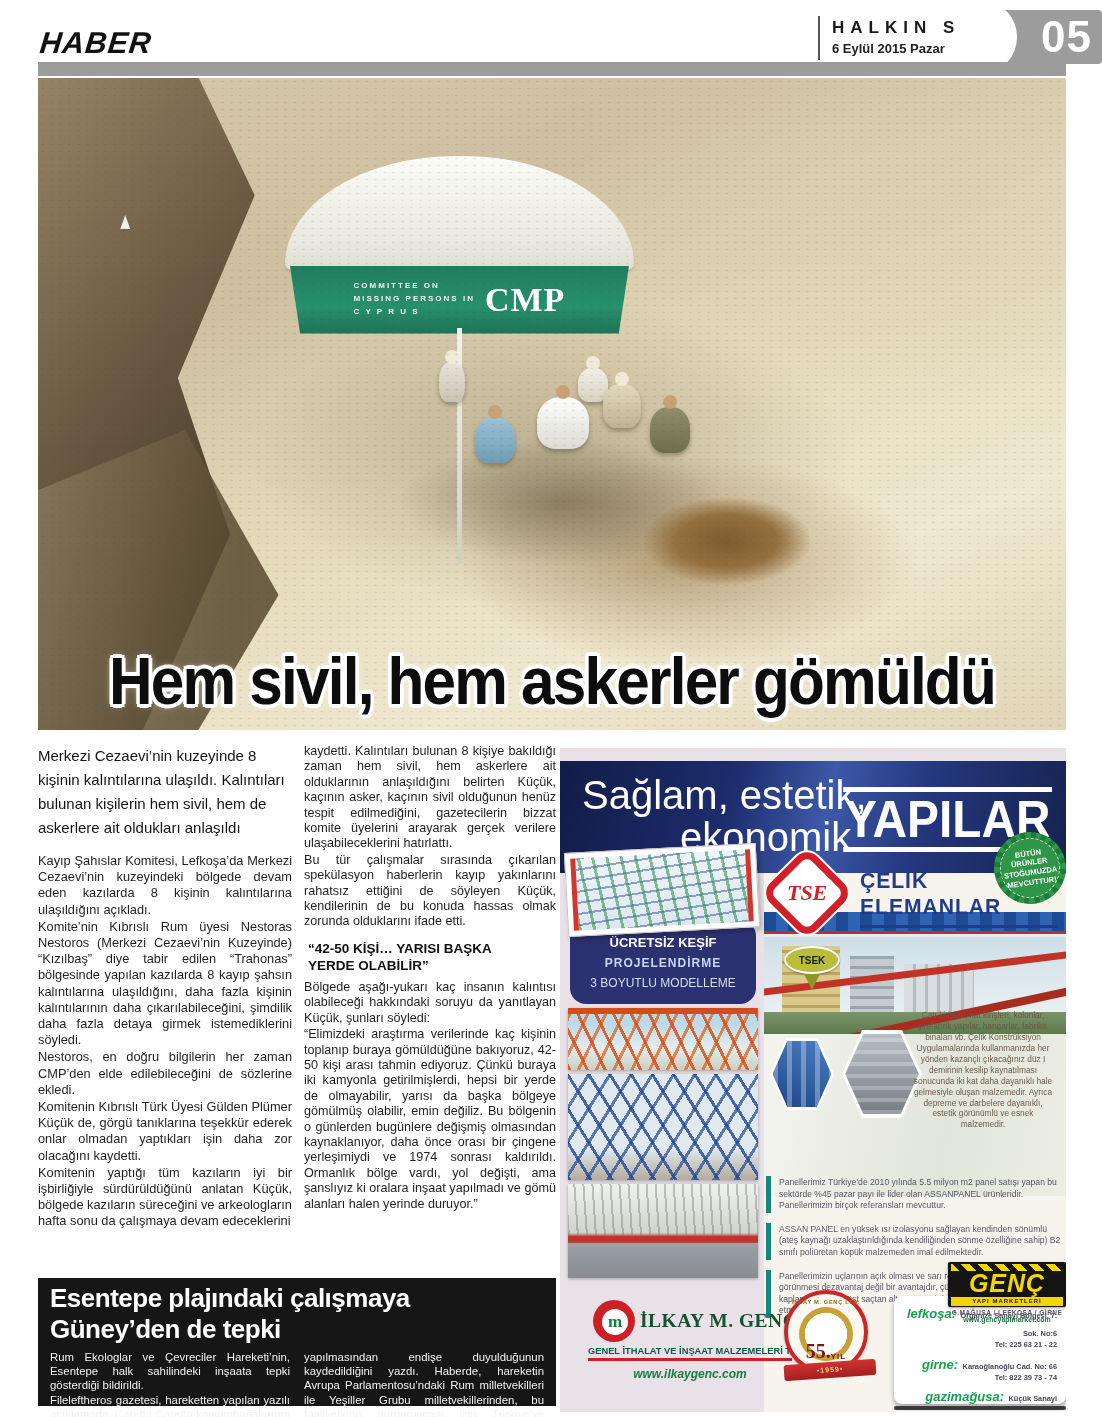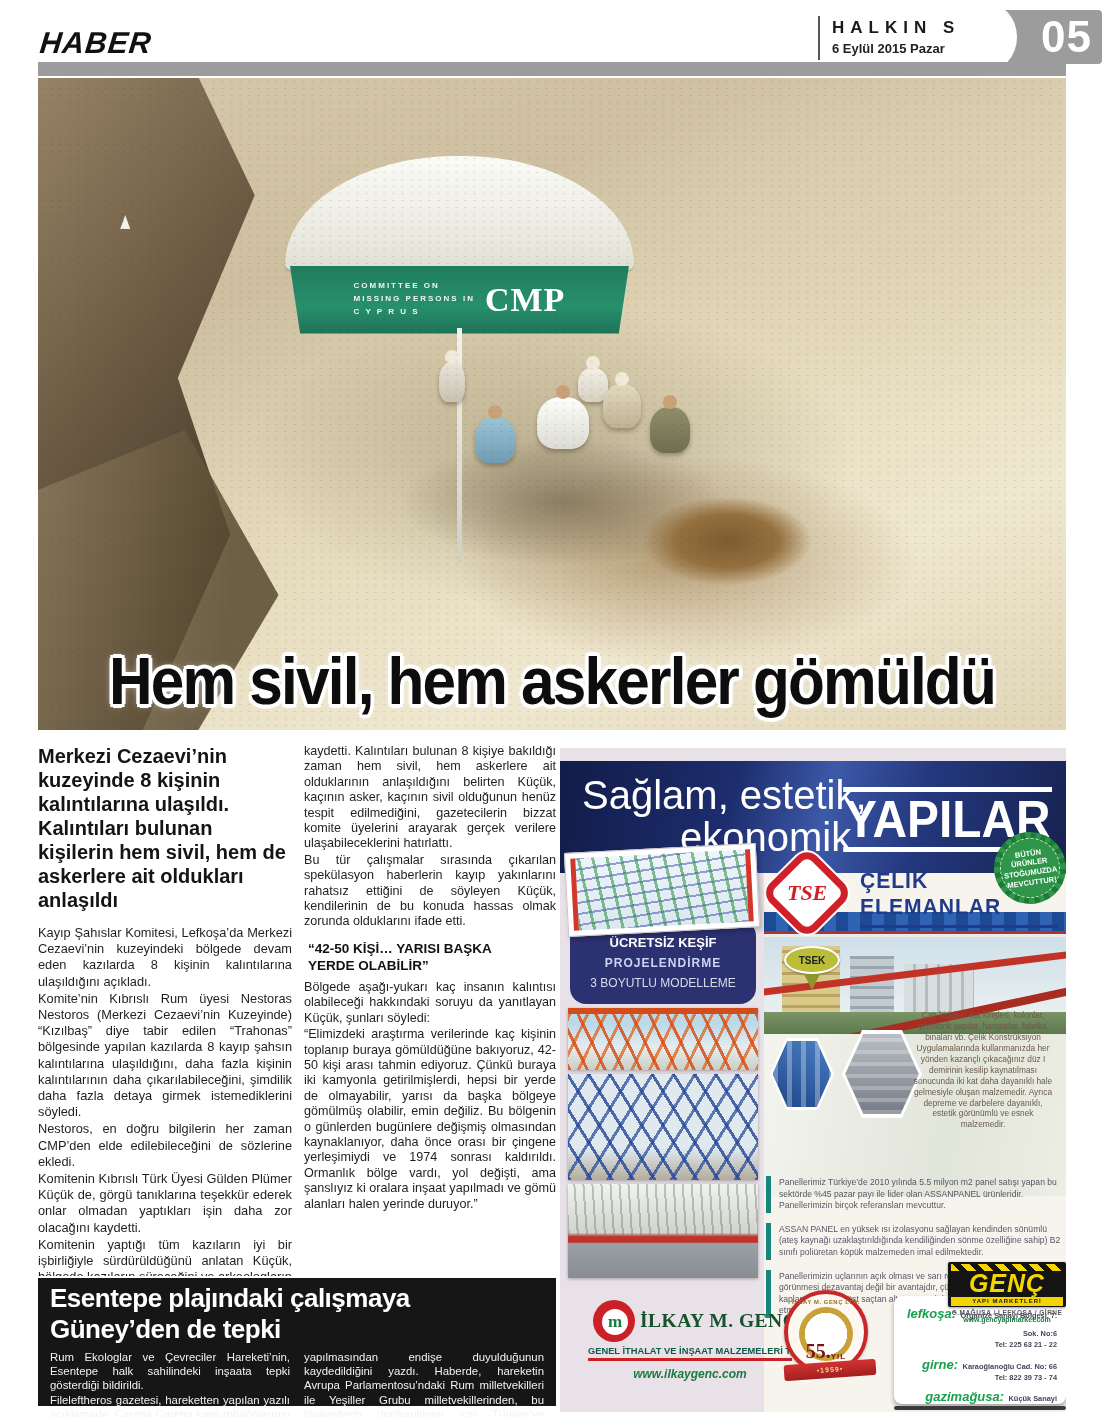--- a/index.html
+++ b/index.html
@@ -61,21 +61,21 @@
   .p6 { left:52.5%; top:44.5%; width:30px; height:34px; background:linear-gradient(#f3f0e8,#d6d0bf); }
 
   .headline { position:absolute; left:-8px; right:-8px; bottom:16px; text-align:center;
     font-size:67px; font-weight:900; letter-spacing:-2px; color:#0d0d0d; transform:scaleX(.9); line-height:1;
     text-shadow:-3px -3px 0 #fff,3px -3px 0 #fff,-3px 3px 0 #fff,3px 3px 0 #fff,-4px 0 0 #fff,4px 0 0 #fff,0 -4px 0 #fff,0 4px 0 #fff,0 0 10px rgba(255,255,255,.85); }
 
   
   .col { position:absolute; top:744px; height:532px; overflow:hidden; color:#1f1f1f; }
   .col1 { left:38px; width:254px; }
   .col2 { left:304px; width:252px; }
-  .intro { font-size:20px; line-height:24px; font-weight:700; color:#141414; margin-bottom:13px; }
+  .intro { font-size:15px; line-height:24px; font-weight:400; color:#141414; margin-bottom:13px; }
   .col p { font-size:12.8px; line-height:16.2px; text-align:justify; margin-bottom:1px; }
   .col2 p { font-size:12.6px; line-height:15.4px; }
   .subhead { font-size:13.5px; font-weight:800; line-height:17px; margin:10px 0 6px 4px; white-space:pre-line; color:#111; }
 
   
   .bottom-box { position:absolute; left:38px; top:1278px; width:518px; height:128px; background:#161616; color:#fff; padding:5px 12px; }
   .bb-title { font-size:26px; font-weight:800; letter-spacing:-.5px; margin-bottom:5px; }
   .bb-cols { display:flex; gap:14px; }
   .bb-col { width:50%; }
   .bb-col p { font-size:11.4px; line-height:14.2px; text-align:justify; color:#f2f2f2; }

